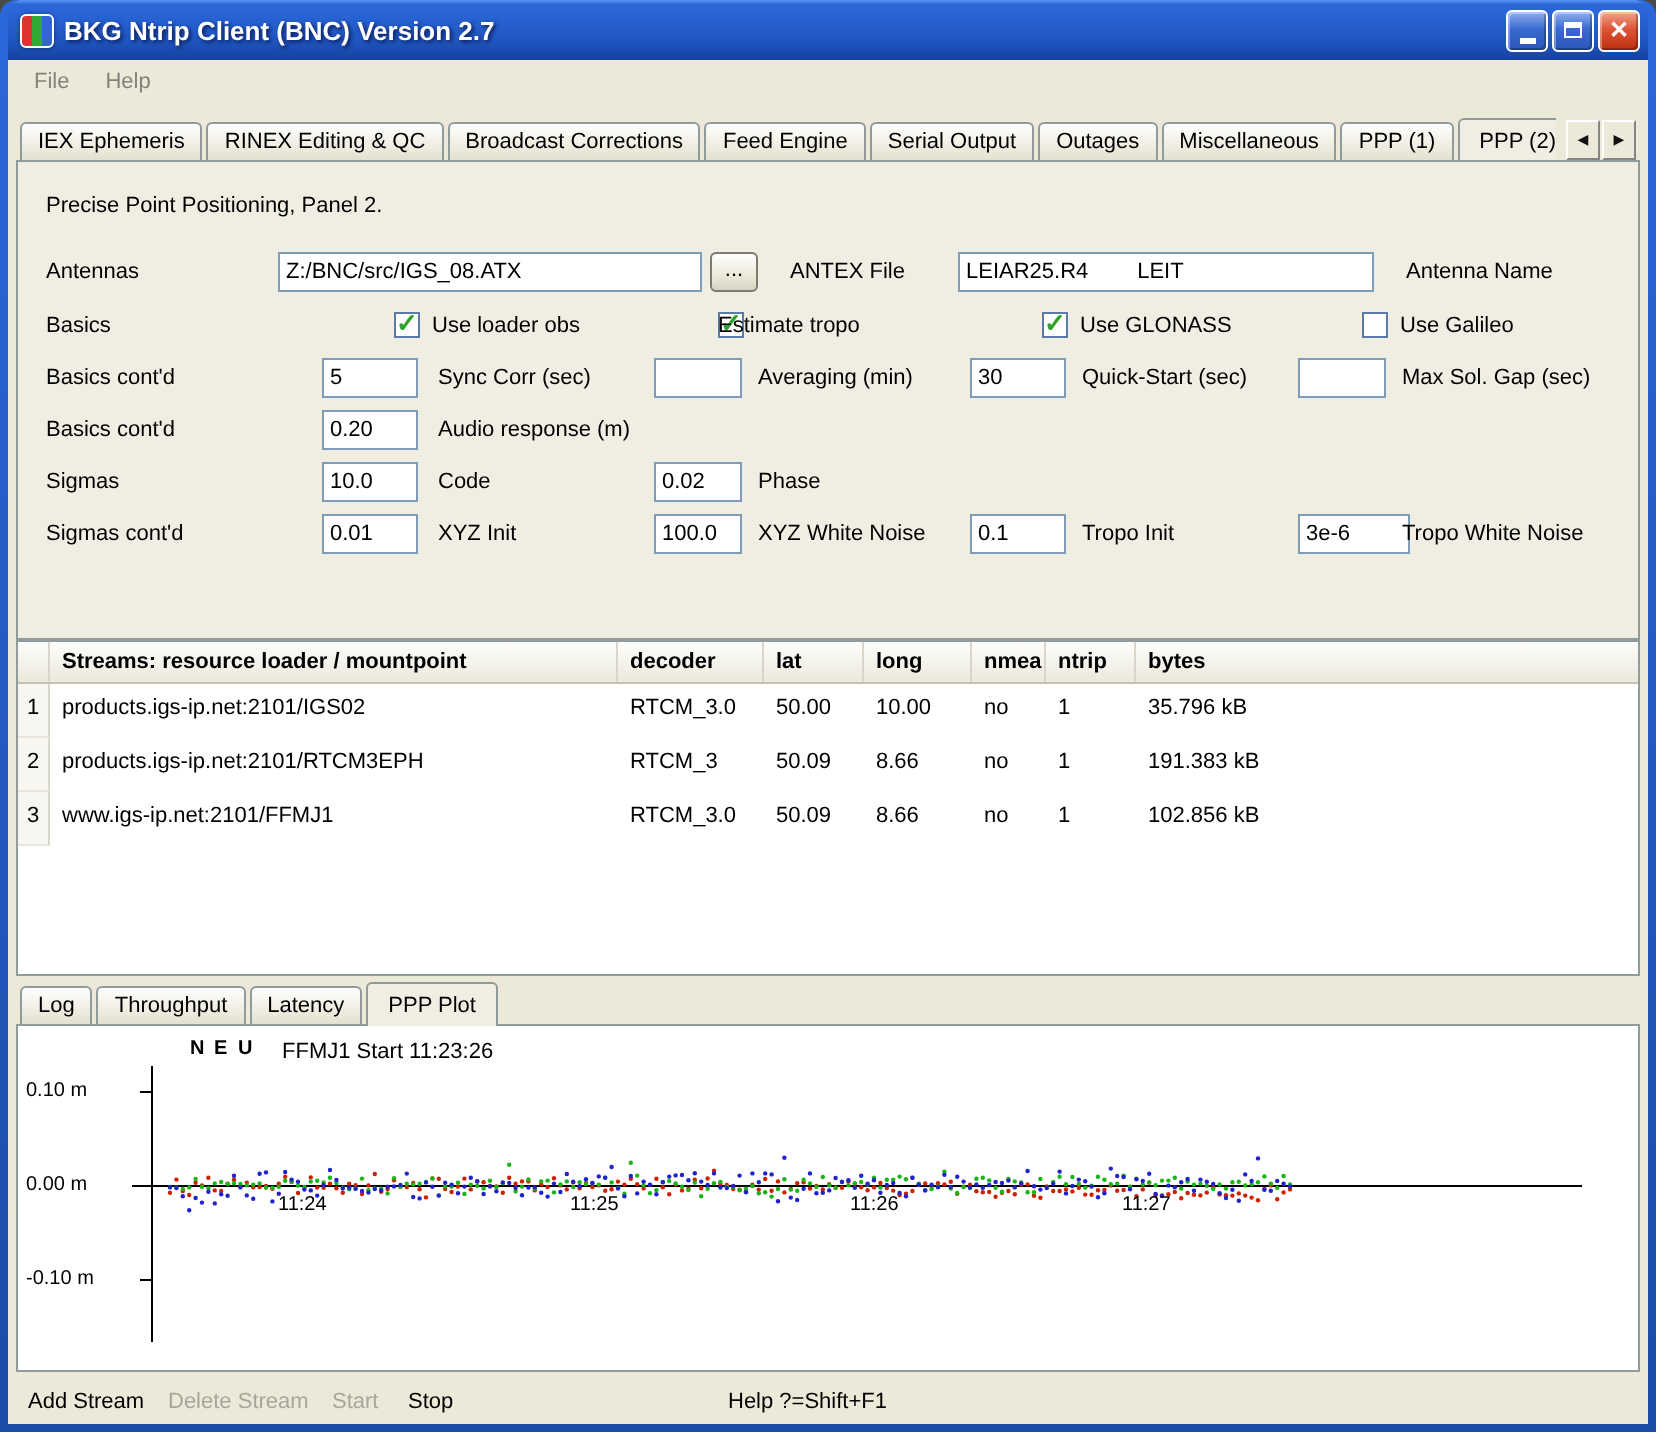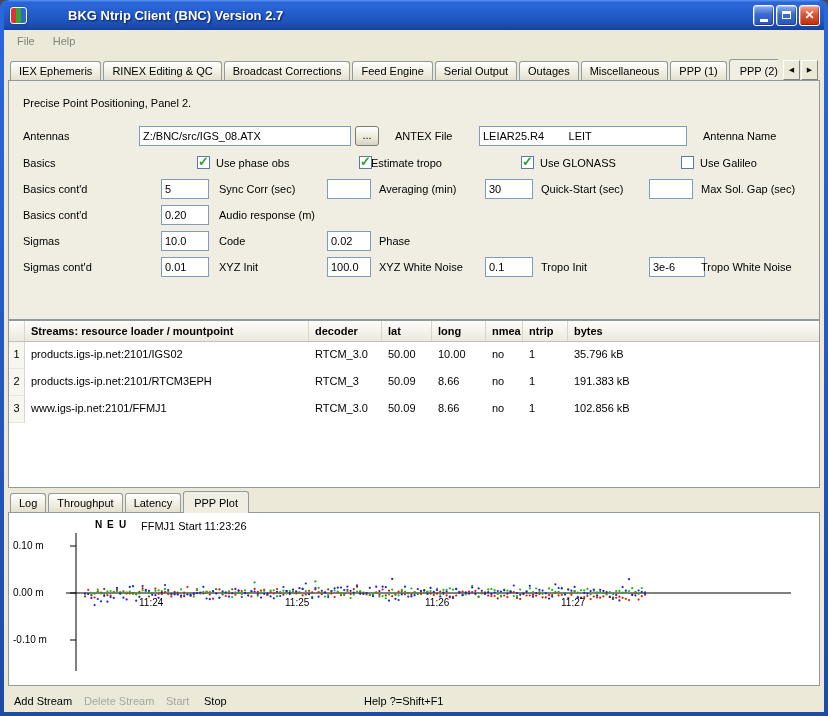--- a/index.html
+++ b/index.html
@@ -6,21 +6,21 @@
   *{box-sizing:border-box;}
   body{font-family:"Liberation Sans",sans-serif;font-size:11px;color:#000;}
 
   .window{position:relative;width:828px;height:716px;
     background:linear-gradient(180deg,#2b68da,#1c4ba8);
     border-radius:8px 8px 0 0;padding:0 4px 4px;}
 
   
   .titlebar{height:30px;display:flex;align-items:center;padding:0 4px 0 4px;
     border-radius:7px 7px 0 0;
-    background:linear-gradient(180deg,#5996f2 0%,#2b64d5 8%,#2a66d8 18%,#1e54be 72%,#16419a 100%);gap:36px;}
+    background:linear-gradient(180deg,#5996f2 0%,#2b64d5 8%,#2a66d8 18%,#1e54be 72%,#16419a 100%);}
   .app-icon{width:17px;height:17px;margin:0 5px 0 2px;border-radius:3px;
     background:
       linear-gradient(90deg,#d33 0 5px,#3a3 5px 10px,#36c 10px 17px);
     border:1px solid #fff;box-shadow:0 0 2px rgba(0,0,0,.4);}
   .title-text{color:#fff;font-weight:bold;font-size:13px;text-shadow:1px 1px 2px rgba(0,0,40,.75);}
   .tb-controls{margin-left:auto;display:flex;gap:2px;}
   .tb-btn{width:21px;height:21px;border-radius:3px;border:1px solid #fff;
     background:linear-gradient(180deg,#8fb0ec,#3a6ad0 45%,#2a55b8);
     display:flex;align-items:center;justify-content:center;color:#fff;
     box-shadow:inset 1px 1px 0 rgba(255,255,255,.35), inset -1px -1px 0 rgba(0,0,0,.25);}
@@ -136,23 +136,23 @@
         <input style="left: 122px; width: 212px;" value="Z:/BNC/src/IGS_08.ATX">
         <div class="browse-btn" style="left:338px">...</div>
         <span class="lab" style="left:378px">ANTEX File</span>
         <input style="left: 462px; width: 208px;" value="LEIAR25.R4        LEIT">
         <span class="lab" style="left:686px">Antenna Name</span>
       </div>
 
       <div class="prow" style="top:72px">
         <span class="lab" style="left:6px">Basics</span>
         <div class="cb checked" style="left:180px"></div>
-        <span class="lab" style="left:199px">Use phase obs</span>
+        <span class="lab" style="left:199px">Use loader obs</span>
         <div class="cb checked" style="left:342px"></div>
-        <span class="lab" style="left:354px">Estimate tropo</span>
+        <span class="lab" style="left:342px">Estimate tropo</span>
         <div class="cb checked" style="left:504px"></div>
         <span class="lab" style="left:523px">Use GLONASS</span>
         <div class="cb" style="left:664px"></div>
         <span class="lab" style="left:683px">Use Galileo</span>
       </div>
 
       <div class="prow" style="top:98px">
         <span class="lab" style="left:6px">Basics cont'd</span>
         <input style="left: 144px; width: 48px;" value="5">
         <span class="lab" style="left:202px">Sync Corr (sec)</span>

